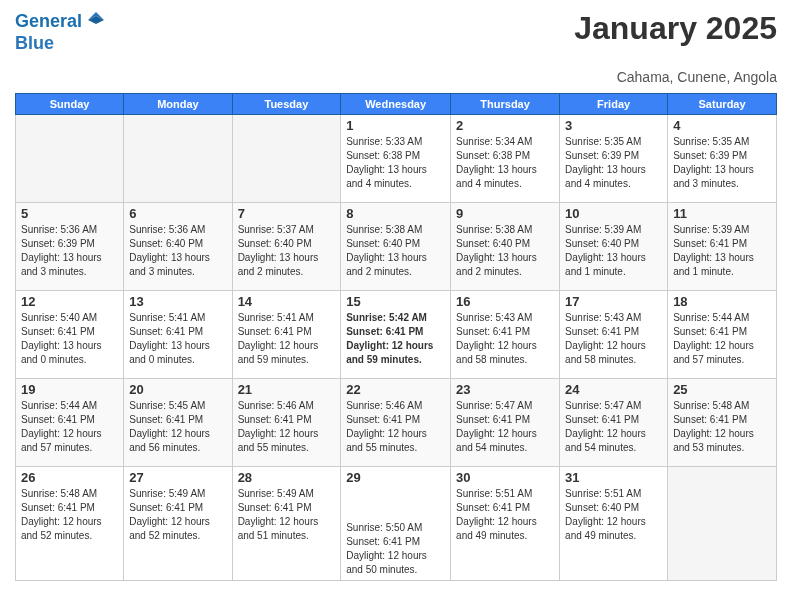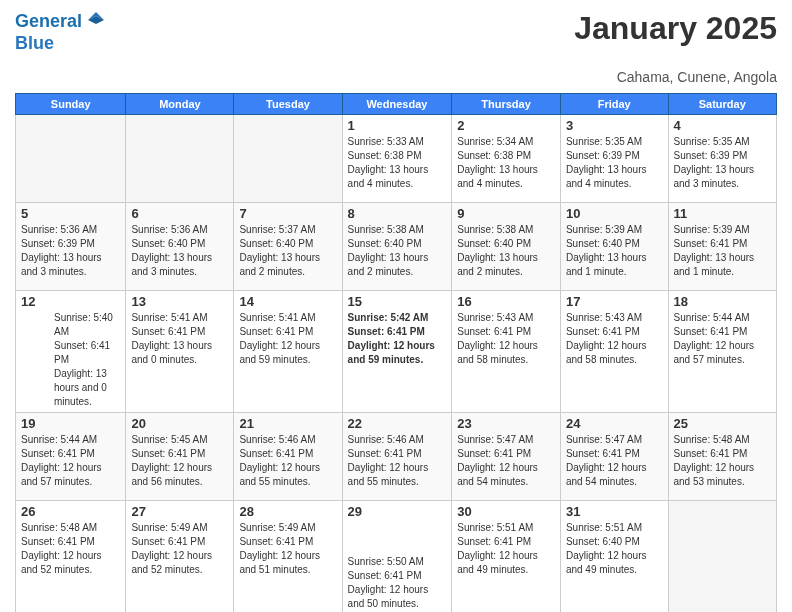--- a/index.html
+++ b/index.html
@@ -201,21 +201,21 @@
           <td class="alt-row">
             <span class="day-number">11</span>
             <div class="day-info" style="white-space: pre-line;">Sunrise: 5:39 AM
 Sunset: 6:41 PM
 Daylight: 13 hours and 1 minute.</div>
           </td>
         </tr>
         <tr>
           <td>
             <span class="day-number">12</span>
-            <div class="day-info" style="white-space: pre-line; margin-left: 33px;">Sunrise: 5:40 AM
+            <div class="day-info" style="white-space: pre-line;">Sunrise: 5:40 AM
 Sunset: 6:41 PM
 Daylight: 13 hours and 0 minutes.</div>
           </td>
           <td>
             <span class="day-number">13</span>
             <div class="day-info" style="white-space: pre-line;">Sunrise: 5:41 AM
 Sunset: 6:41 PM
 Daylight: 13 hours and 0 minutes.</div>
           </td>
           <td>

